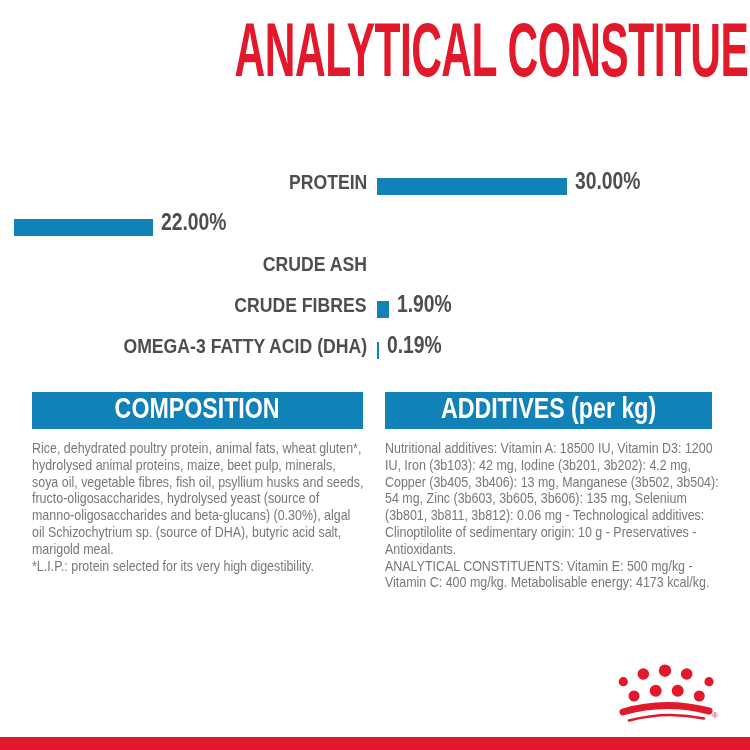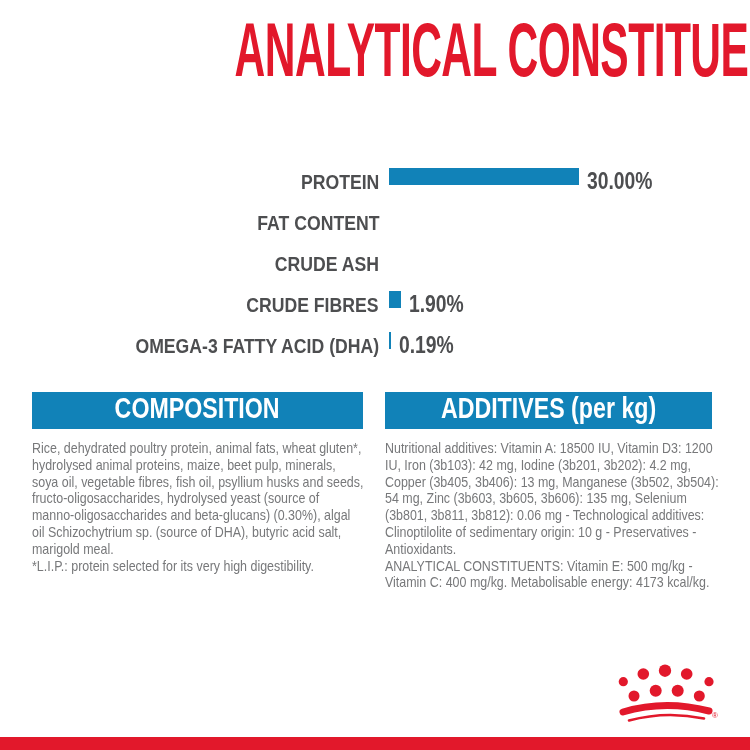--- a/index.html
+++ b/index.html
@@ -10,24 +10,24 @@
   
   .cx{display:inline-block;transform:scaleX(0.56);transform-origin:center center;white-space:nowrap;}
   .cx-r{display:inline-block;transform:scaleX(0.84);transform-origin:right center;white-space:nowrap;}
   .cx-l{display:inline-block;transform:scaleX(0.84);transform-origin:left center;white-space:nowrap;}
   .cx-c{display:inline-block;transform:scaleX(0.80);transform-origin:center center;white-space:nowrap;}
   .cx-block{transform:scaleX(0.83);transform-origin:top left;}
 
   .page-title{position:absolute;top:12px;left:0;width:100%;text-align:center;}
   .page-title span{font-size:76px;font-weight:bold;line-height:1;color:#e2182b;letter-spacing:-1px;}
 
-  .chart{position:absolute;top:161px;left:16px;width:670px;}
+  .chart{position:absolute;top:161px;left:4px;width:670px;}
   .bar-row{display:flex;align-items:center;height:41px;}
   .bar-label{width:363px;flex:none;text-align:right;font-weight:bold;font-size:21px;color:#4d4e50;}
-  .bar-track{display:flex;align-items:flex-start;margin-left:10px;flex:1;}
+  .bar-track{display:flex;align-items:flex-end;margin-left:10px;flex:1;}
   .bar-fill{height:17px;background:#1182b8;flex:none;}
   .bar-value{margin-left:8px;font-weight:bold;font-size:23px;color:#4d4e50;}
 
   .section-header{position:absolute;top:392px;height:37px;background:#1182b8;
     display:flex;align-items:flex-start;justify-content:center;}
   .section-header span{color:#ffffff;font-weight:bold;font-size:29px;}
   .hdr-left{left:32px;width:331px;}
   .hdr-right{left:385px;width:327px;}
 
   .body-col{position:absolute;top:440px;font-size:15px;line-height:16.8px;color:#77787a;}
@@ -48,21 +48,24 @@
 
 <div class="chart">
   <div class="bar-row">
     <div class="bar-label"><span class="cx-r">PROTEIN</span></div>
     <div class="bar-track">
       <div class="bar-fill" style="width: 190px;"></div>
       <span class="bar-value"><span class="cx-l">30.00%</span></span>
     </div>
   </div>
   <div class="bar-row">
-    <div class="bar-label"><span class="cx-r">FAT CONTENT</span></div>
+    <div class="bar-track">
+      <div class="bar-fill" style="width: 139px;"></div>
+      <span class="bar-value"><span class="cx-l">22.00%</span></span>
+    </div>
   </div>
   <div class="bar-row">
     <div class="bar-label"><span class="cx-r">CRUDE ASH</span></div>
   </div>
   <div class="bar-row">
     <div class="bar-label"><span class="cx-r">CRUDE FIBRES</span></div>
     <div class="bar-track">
       <div class="bar-fill" style="width: 12px;"></div>
       <span class="bar-value"><span class="cx-l">1.90%</span></span>
     </div>

